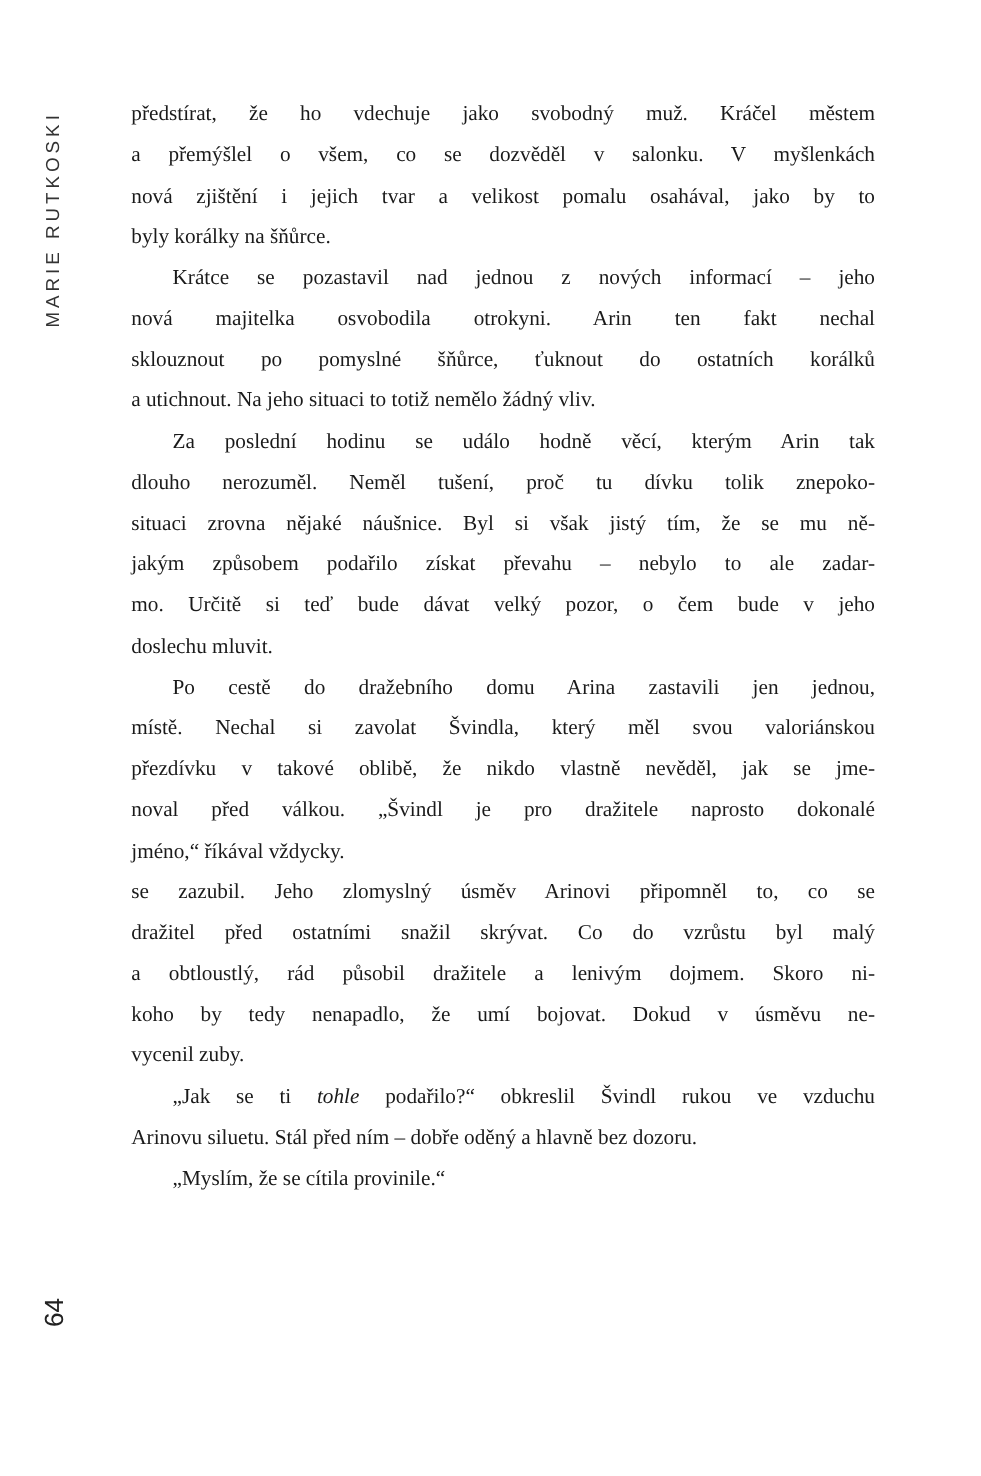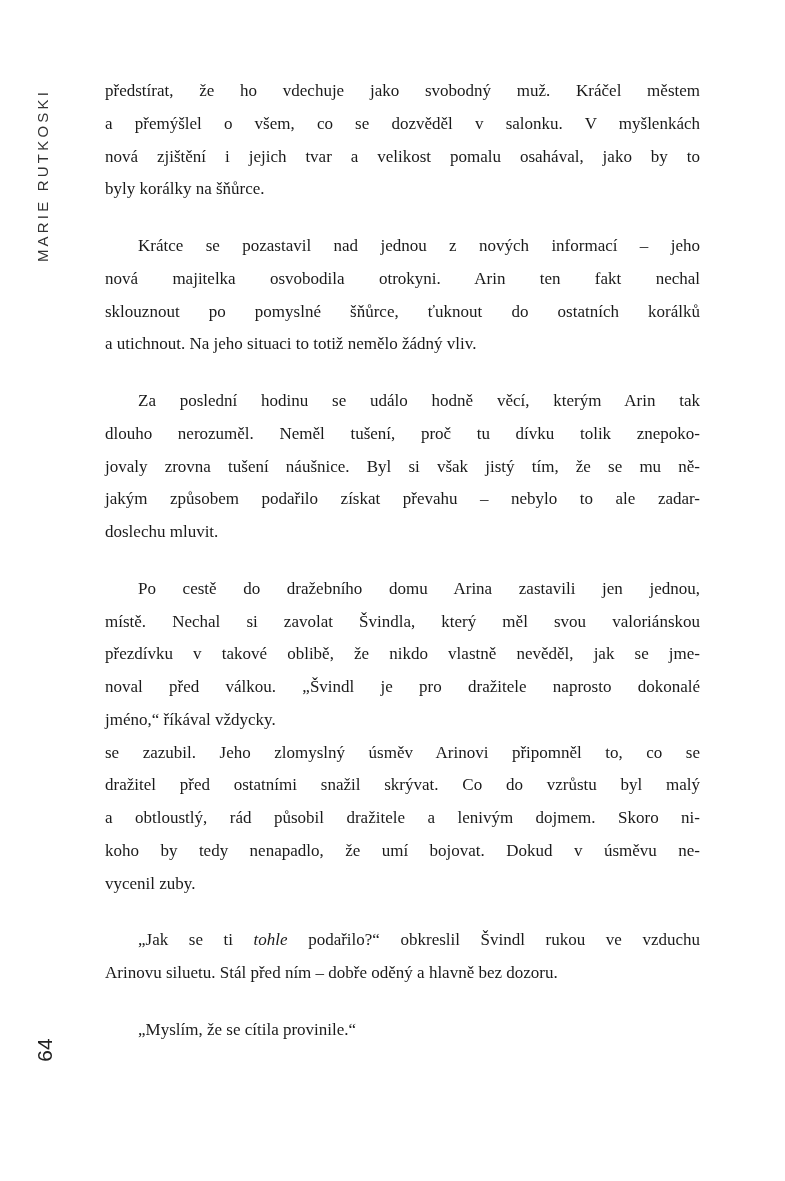--- a/index.html
+++ b/index.html
@@ -64,21 +64,20 @@
     white-space: nowrap;
     text-align: justify;
     text-align-last: justify;
     height: 32.75px;
   }
   .line.last {
     text-align-last: left;
   }
   .line.indent {
     padding-left: 33px;
-    margin-top: 24px;
   }
   em { font-style: italic; }
 </style>
 </head>
 <body>
 
 <div class="running-head">
   <span>MARIE RUTKOSKI</span>
 </div>
 
@@ -95,22 +94,23 @@
     </div>
     <div>
       <span class="line indent">Krátce se pozastavil nad jednou z nových informací – jeho</span>
       <span class="line">nová majitelka osvobodila otrokyni. Arin ten fakt nechal</span>
       <span class="line">sklouznout po pomyslné šňůrce, ťuknout do ostatních korálků</span>
       <span class="line last">a utichnout. Na jeho situaci to totiž nemělo žádný vliv.</span>
     </div>
     <div>
       <span class="line indent">Za poslední hodinu se událo hodně věcí, kterým Arin tak</span>
       <span class="line">dlouho nerozuměl. Neměl tušení, proč tu dívku tolik znepoko-</span>
-      <span class="line">jovaly zrovna tušení náušnice. Byl si však jistý tím, že se mu ně-</span>
+      <span class="line">situaci zrovna nějaké náušnice. Byl si však jistý tím, že se mu ně-</span>
       <span class="line">jakým způsobem podařilo získat převahu – nebylo to ale zadar-</span>
+      <span class="line">mo. Určitě si teď bude dávat velký pozor, o čem bude v jeho</span>
       <span class="line last">doslechu mluvit.</span>
     </div>
     <div>
       <span class="line indent">Po cestě do dražebního domu Arina zastavili jen jednou,</span>
       <span class="line">místě. Nechal si zavolat Švindla, který měl svou valoriánskou</span>
       <span class="line">přezdívku v takové oblibě, že nikdo vlastně nevěděl, jak se jme-</span>
       <span class="line">noval před válkou. „Švindl je pro dražitele naprosto dokonalé</span>
       <span class="line last">jméno,“ říkával vždycky.</span>
     </div>
     <div>

